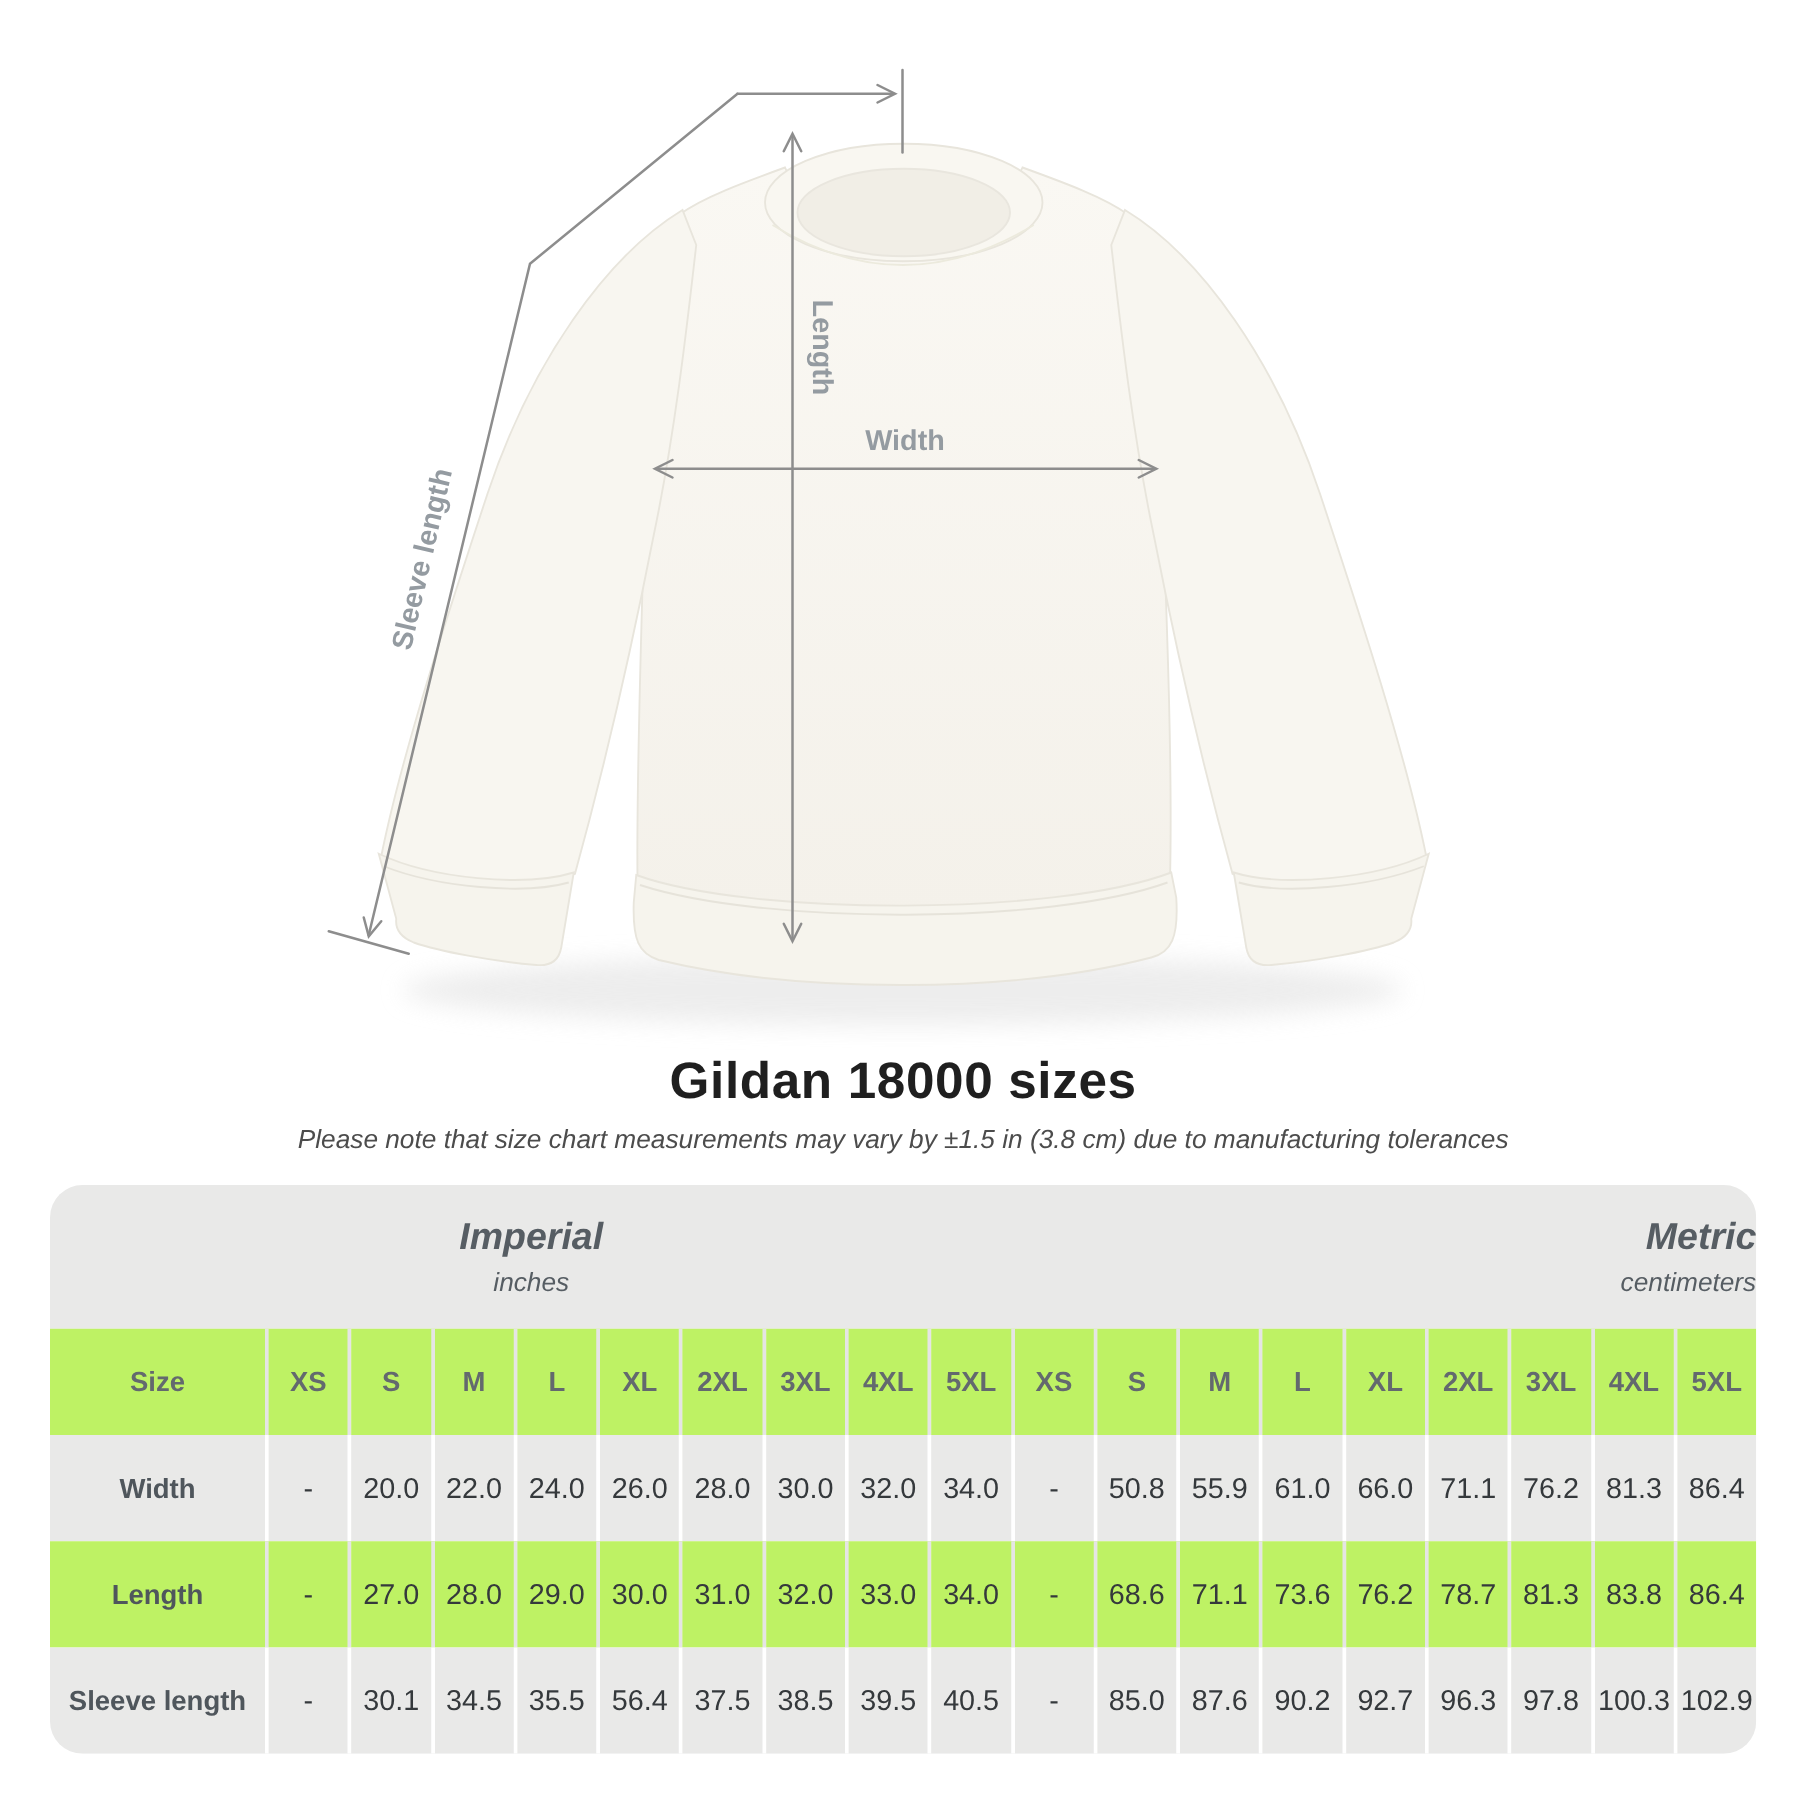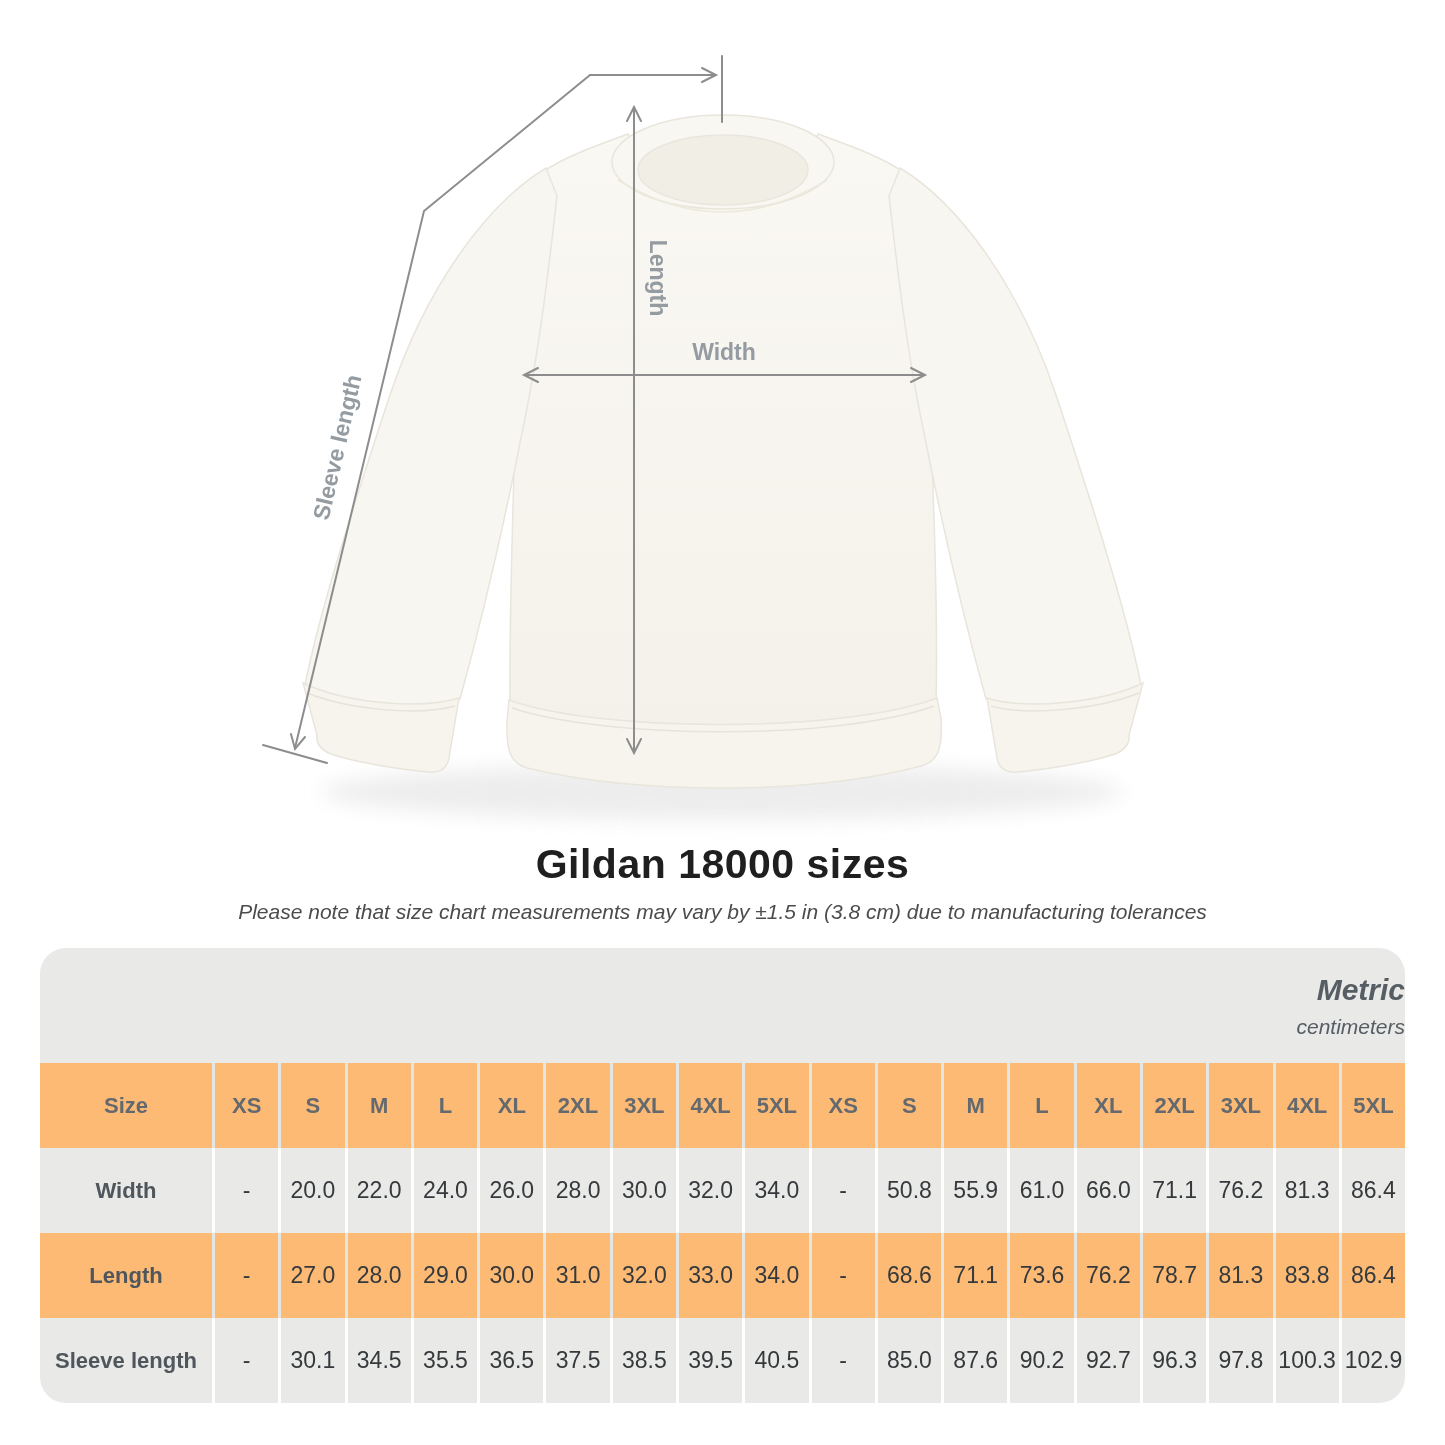--- a/index.html
+++ b/index.html
@@ -27,21 +27,21 @@
   .band-half { display:flex; flex-direction:column; align-items:center; justify-content:center; gap:8px; }
   .band-half.imperial { flex:0 0 770px; }
   .band-half.metric { flex:1 1 auto;align-items:flex-end; }
   .band-title { font-size:30px; font-weight:bold; font-style:italic; color:#565d63; }
   .band-sub { font-size:21px; font-style:italic; color:#565d63; }
 
   .row { display:flex; height:85px; }
   .cell, .label-cell { display:flex; align-items:center; justify-content:center; box-sizing:border-box; }
   .cell { flex:1 1 0; }
   .label-cell { flex:0 0 175px; }
-  .row.white .cell, .row.white .label-cell { background:#fdba74; border-right:3px solid #e5e5e4; }
+  .row.white .cell, .row.white .label-cell { background:#bef264; border-right:3px solid #e5e5e4; }
   .row.gray  .cell, .row.gray  .label-cell { background:#e9e9e8; border-right:3px solid #ffffff; }
   .row .label-cell { border-right-width:7px; }
   .row .cell:last-child { border-right:none; }
   .header-label { font-size:22px; font-weight:bold; color:#63696e; }
   .row-label    { font-size:22px; font-weight:bold; color:#4f565c; }
   .value        { font-size:23px; color:#35393c; }
 </style>
 </head>
 <body>
 
@@ -135,20 +135,24 @@
       <text x="724" y="360" text-anchor="middle">Width</text>
       <text x="345" y="449" text-anchor="middle" transform="rotate(-77 345 449)">Sleeve length</text>
     </g>
   </svg>
 
   <h1 class="page-title">Gildan 18000 sizes</h1>
   <p class="tolerance-note">Please note that size chart measurements may vary by ±1.5 in (3.8 cm) due to manufacturing tolerances</p>
 
   <div class="size-table">
     <div class="band">
+      <div class="band-half imperial">
+        <div class="band-title">Imperial</div>
+        <div class="band-sub">inches</div>
+      </div>
       <div class="band-half metric">
         <div class="band-title">Metric</div>
         <div class="band-sub">centimeters</div>
       </div>
     </div>
     <div>
         <div class="row white">
           <div class="label-cell">
             <span class="header-label">Size</span>
           </div>
@@ -335,21 +339,21 @@
           <div class="cell">
             <span class="value">30.1</span>
           </div>
           <div class="cell">
             <span class="value">34.5</span>
           </div>
           <div class="cell">
             <span class="value">35.5</span>
           </div>
           <div class="cell">
-            <span class="value">36.5</span>
+            <span class="value">56.4</span>
           </div>
           <div class="cell">
             <span class="value">37.5</span>
           </div>
           <div class="cell">
             <span class="value">38.5</span>
           </div>
           <div class="cell">
             <span class="value">39.5</span>
           </div>

